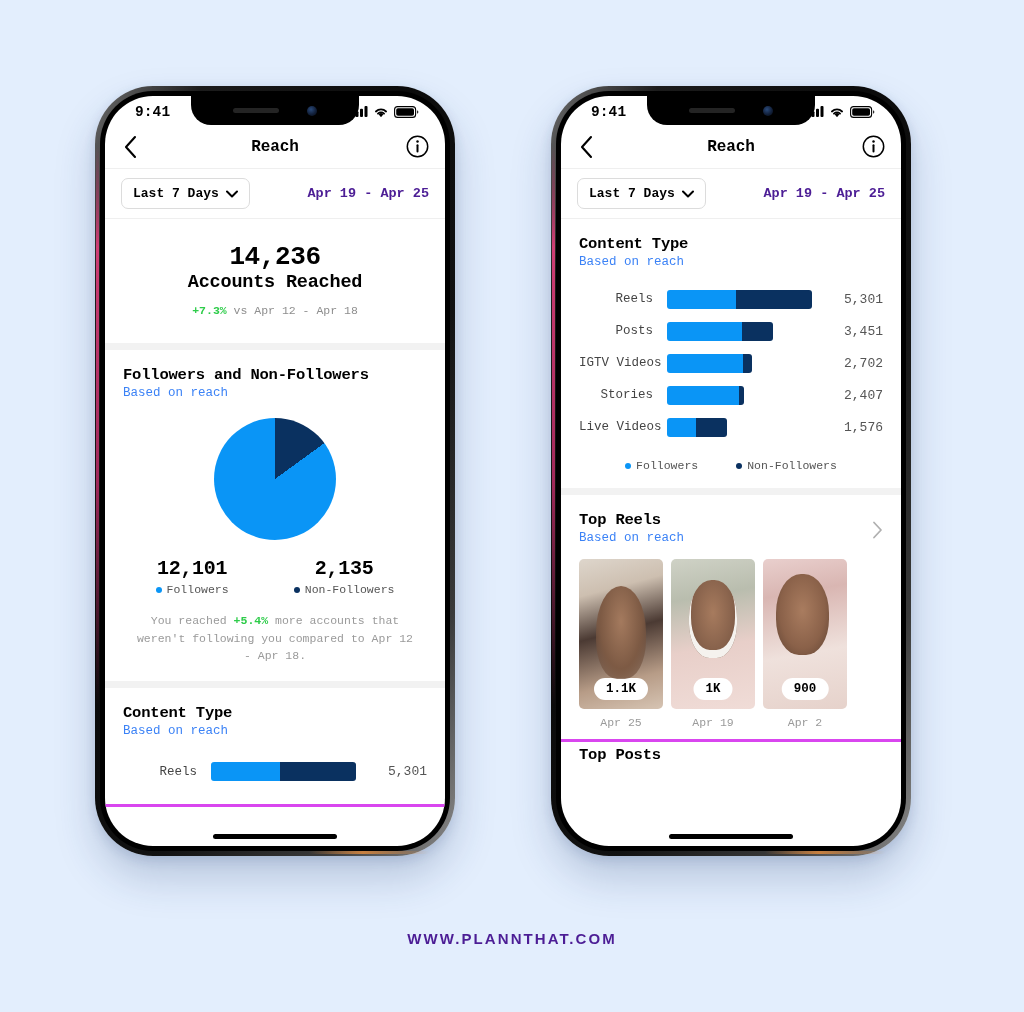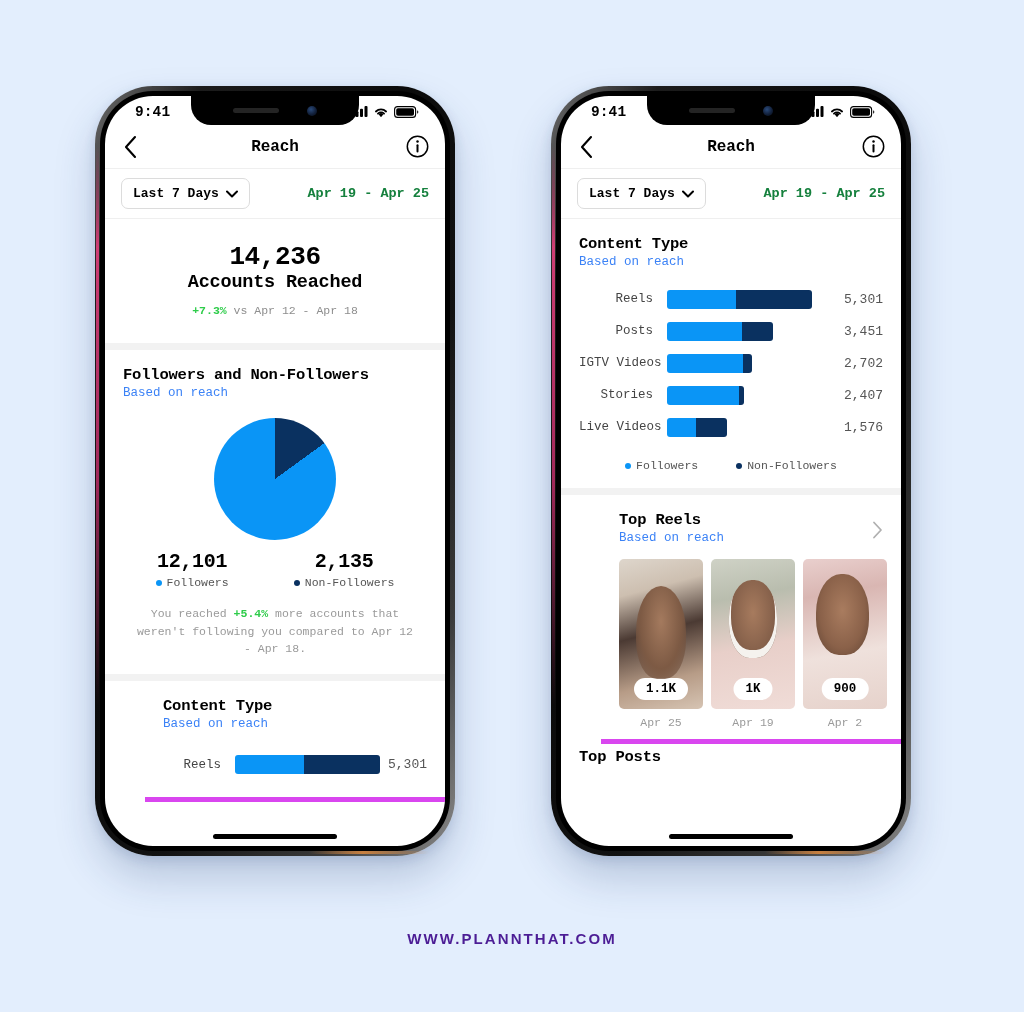--- a/index.html
+++ b/index.html
@@ -93,39 +93,39 @@
     height: 50px; display: flex; align-items: center;
     justify-content: space-between; padding: 0 16px;
     border-bottom: 1px solid #efefef;
   }
   .date-chip {
     display: flex; align-items: center; gap: 7px;
     border: 1px solid #dcdcdc; border-radius: 7px;
     padding: 7px 11px; font-size: 13px; font-weight: 700; color: #000;
     background: #fff;
   }
-  .date-range { font-size: 13.5px; font-weight: 700; color: #15803d; }
+  .date-range { font-size: 13.5px; font-weight: 700; color: #4c1d95; }
 
   
   .card { padding: 16px 18px; border-bottom: 7px solid #f2f2f2; }
-  .card.thin { border-bottom: 5px solid #d946ef; margin-left: 40px; }
+  .card.thin { border-bottom: 3px solid #d946ef; }
   .card-title { font-size: 15.5px; font-weight: 700; color: #000; letter-spacing: -.2px; }
   .card-sub { font-size: 12.5px; color: #3b82f6; margin-top: 2px; }
 
   
   .hero { padding: 24px 18px 26px; text-align: center; border-bottom: 7px solid #f2f2f2; }
   .hero-num { font-size: 26px; font-weight: 700; color: #000; letter-spacing: -.4px; line-height: 1.12; }
   .hero-label { font-size: 18.5px; font-weight: 700; color: #000; letter-spacing: -.2px; }
   .hero-delta { margin-top: 11px; font-size: 11.5px; color: #8e8e8e; }
   .pos { color: #2ecc4a; font-weight: 600; }
 
   
   .pie-wrap { display: flex; justify-content: center; margin: 18px 0 6px; }
   .pie { width: 122px; height: 122px; border-radius: 50%; }
-  .pie-stats { display: flex; justify-content: space-around; margin-top: 10px; }
+  .pie-stats { display: flex; justify-content: space-around; margin-top: 17px; }
   .pie-stat { text-align: center; }
   .pie-stat-num { font-size: 20px; font-weight: 700; color: #000; letter-spacing: -.3px; }
   .pie-stat-lab { font-size: 11.5px; color: #555; margin-top: 3px; display: flex;
                   align-items: center; justify-content: center; gap: 5px; }
   .dot { width: 6px; height: 6px; border-radius: 50%; display: inline-block; }
   .pie-note { margin-top: 16px; text-align: center; font-size: 11.5px;
               color: #9a9a9a; line-height: 1.52; padding: 0 10px; }
 
   
   .bars { margin-top: 14px; }

